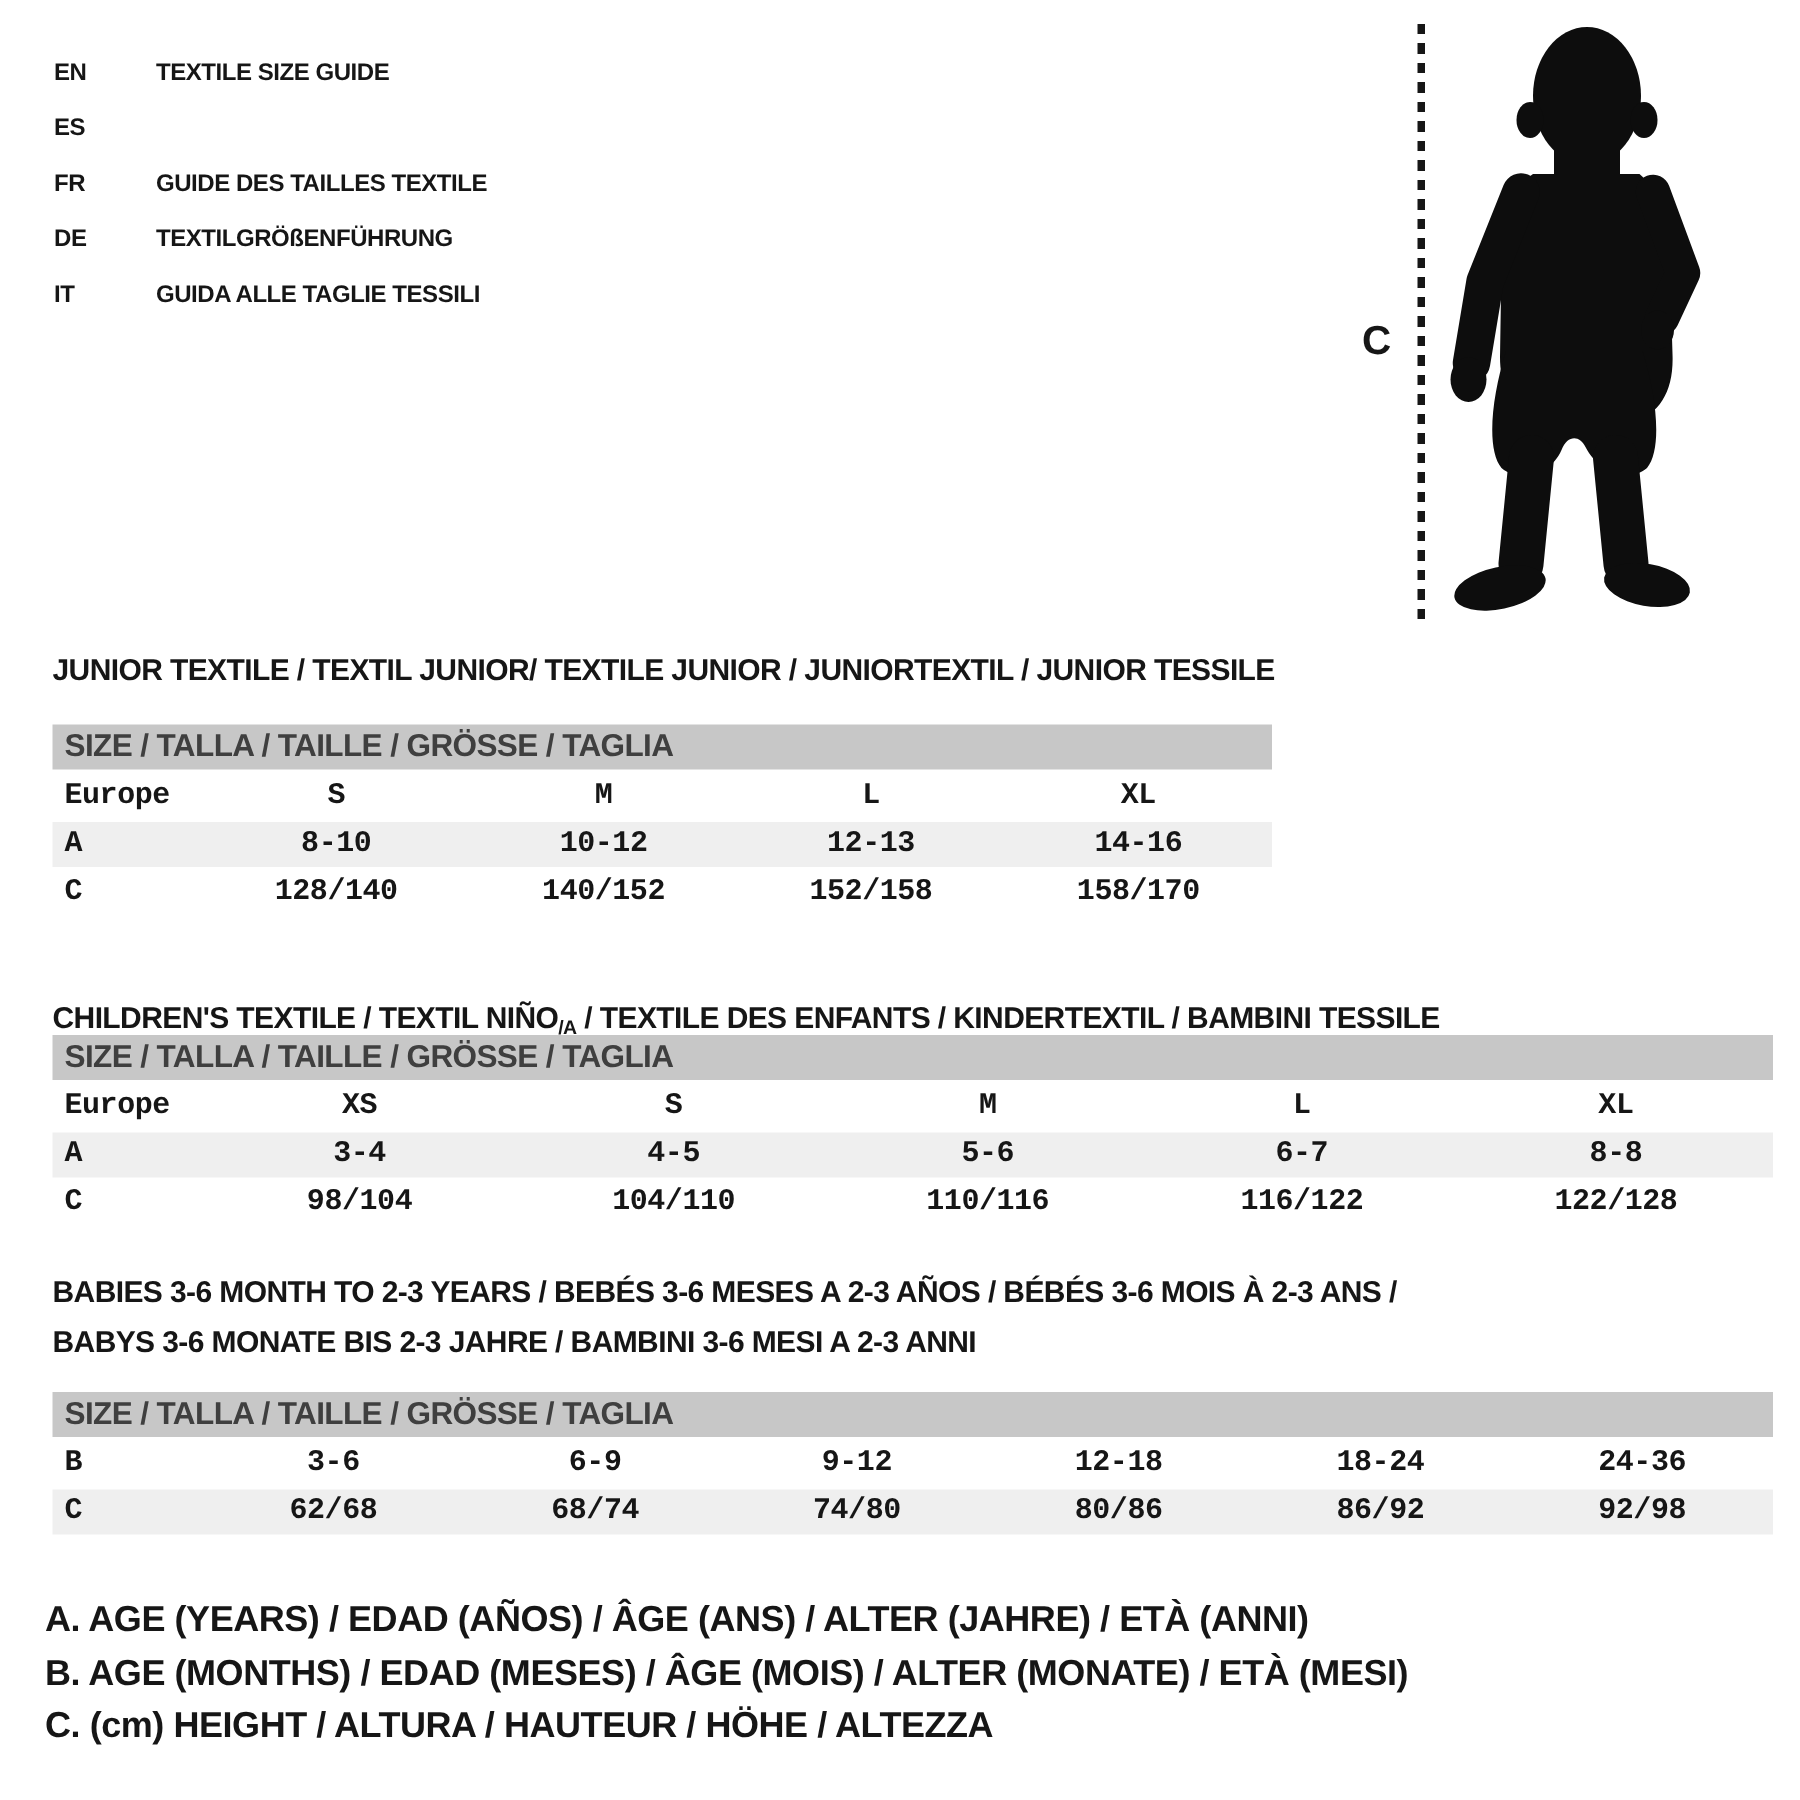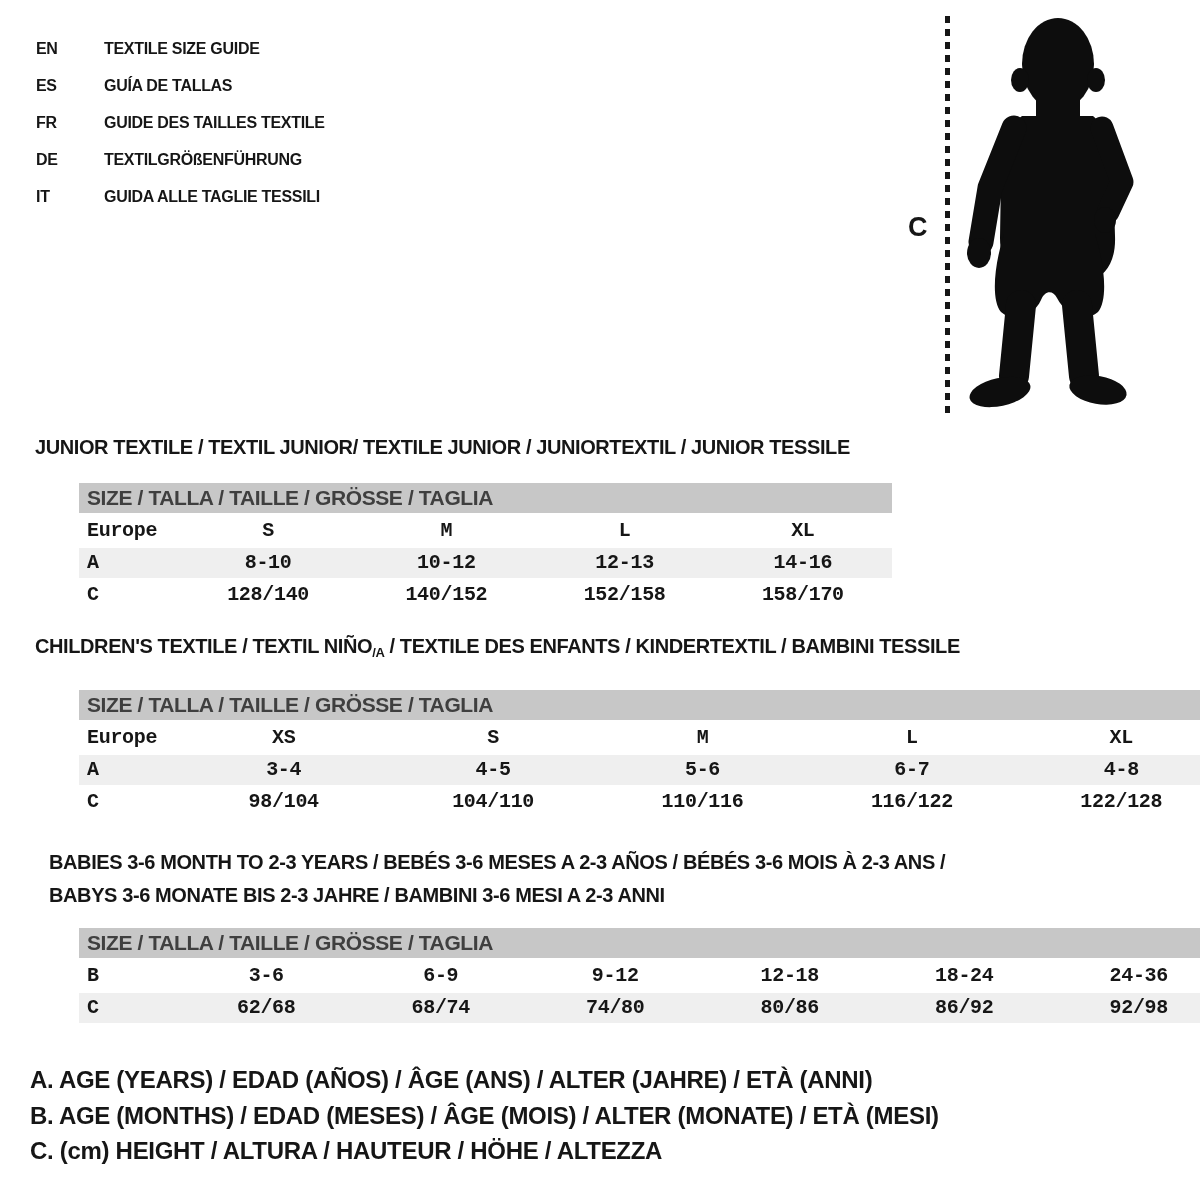--- a/index.html
+++ b/index.html
@@ -25,26 +25,26 @@
   .measure-line {
     left: 945px; top: 16px; width: 5px; height: 400px;
     background: repeating-linear-gradient(to bottom, #161616 0 7px, transparent 7px 13px);
   }
   .c-label { left: 908px; top: 212px; font-size: 27px; }
   .silhouette { left: 958px; top: 10px; }
 
   
   .section-title { font-size: 20px; white-space: nowrap; letter-spacing: -0.4px; }
   .junior-title { left: 35px; top: 436px; text-align: center; }
-  .children-title { left: 35px; top: 635px; }
-  .babies-title { left: 35px; top: 846px; line-height: 33px; margin-left: 14px; }
+  .children-title { left: 35px; top: 668px; }
+  .babies-title { left: 35px; top: 846px; line-height: 33px; }
   .sub-a { font-size: 13px; vertical-align: -4px; }
 
   
-  .size-table { left: 35px; margin-left: 44px; }
+  .size-table { left: 35px; }
   .tbl-header {
     height: 30px; line-height: 30px;
     background: #c7c7c7; color: #3f3f3f;
     font-size: 21px; padding-left: 8px;
     margin-bottom: 3px;
     letter-spacing: -0.4px;
   }
   .tbl-row { display: grid; height: 30px; line-height: 30px; font-size: 20px; margin-bottom: 2px; font-family: Liberation Mono, monospace; }
   .cols5 { grid-template-columns: 100px repeat(4, 1fr); }
   .cols6 { grid-template-columns: 100px repeat(5, 1fr); }
@@ -62,21 +62,20 @@
 </head>
 <body>
 
 <div class="abs lang-block">
   <div class="lang-row">
     <span class="lang-code">EN</span>
     <span class="lang-title">TEXTILE SIZE GUIDE</span>
   </div>
   <div class="lang-row">
     <span class="lang-code">ES</span>
-    <span class="lang-title">GUÍA DE TALLAS</span>
   </div>
   <div class="lang-row">
     <span class="lang-code">FR</span>
     <span class="lang-title">GUIDE DES TAILLES TEXTILE</span>
   </div>
   <div class="lang-row">
     <span class="lang-code">DE</span>
     <span class="lang-title">TEXTILGRÖßENFÜHRUNG</span>
   </div>
   <div class="lang-row">
@@ -144,21 +143,21 @@
     <div class="cell">M</div>
     <div class="cell">L</div>
     <div class="cell">XL</div>
   </div>
   <div class="tbl-row cols6 row-shaded">
     <div class="cell label">A</div>
     <div class="cell">3-4</div>
     <div class="cell">4-5</div>
     <div class="cell">5-6</div>
     <div class="cell">6-7</div>
-    <div class="cell">4-8</div>
+    <div class="cell">8-8</div>
   </div>
   <div class="tbl-row cols6">
     <div class="cell label">C</div>
     <div class="cell">98/104</div>
     <div class="cell">104/110</div>
     <div class="cell">110/116</div>
     <div class="cell">116/122</div>
     <div class="cell">122/128</div>
   </div>
 </div>

